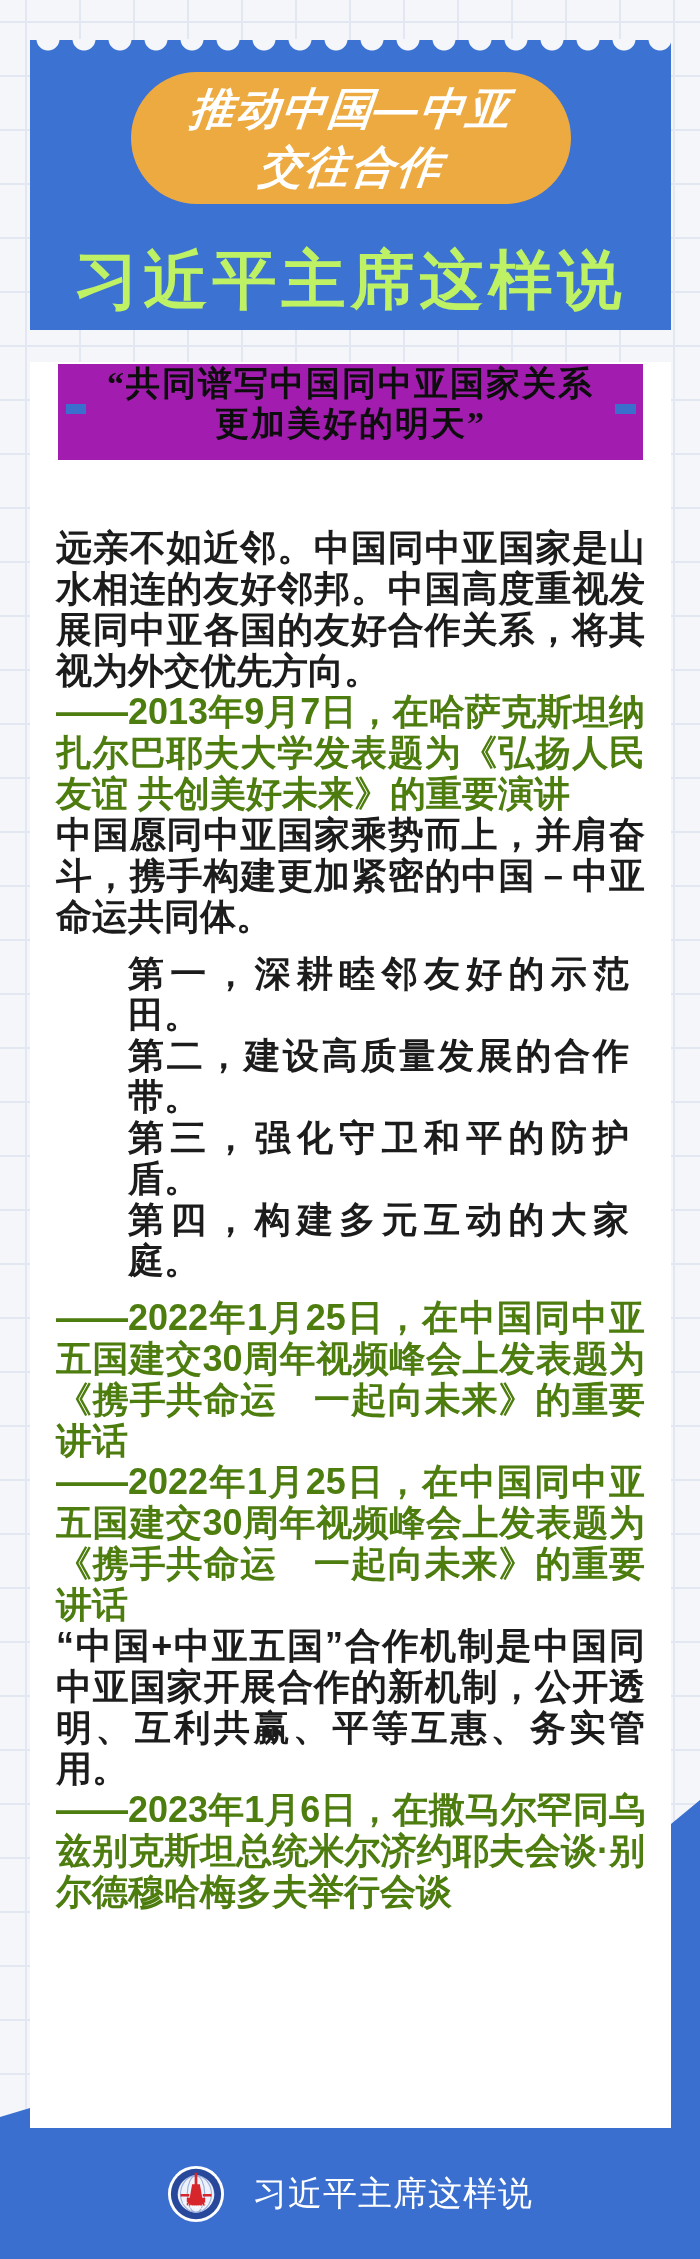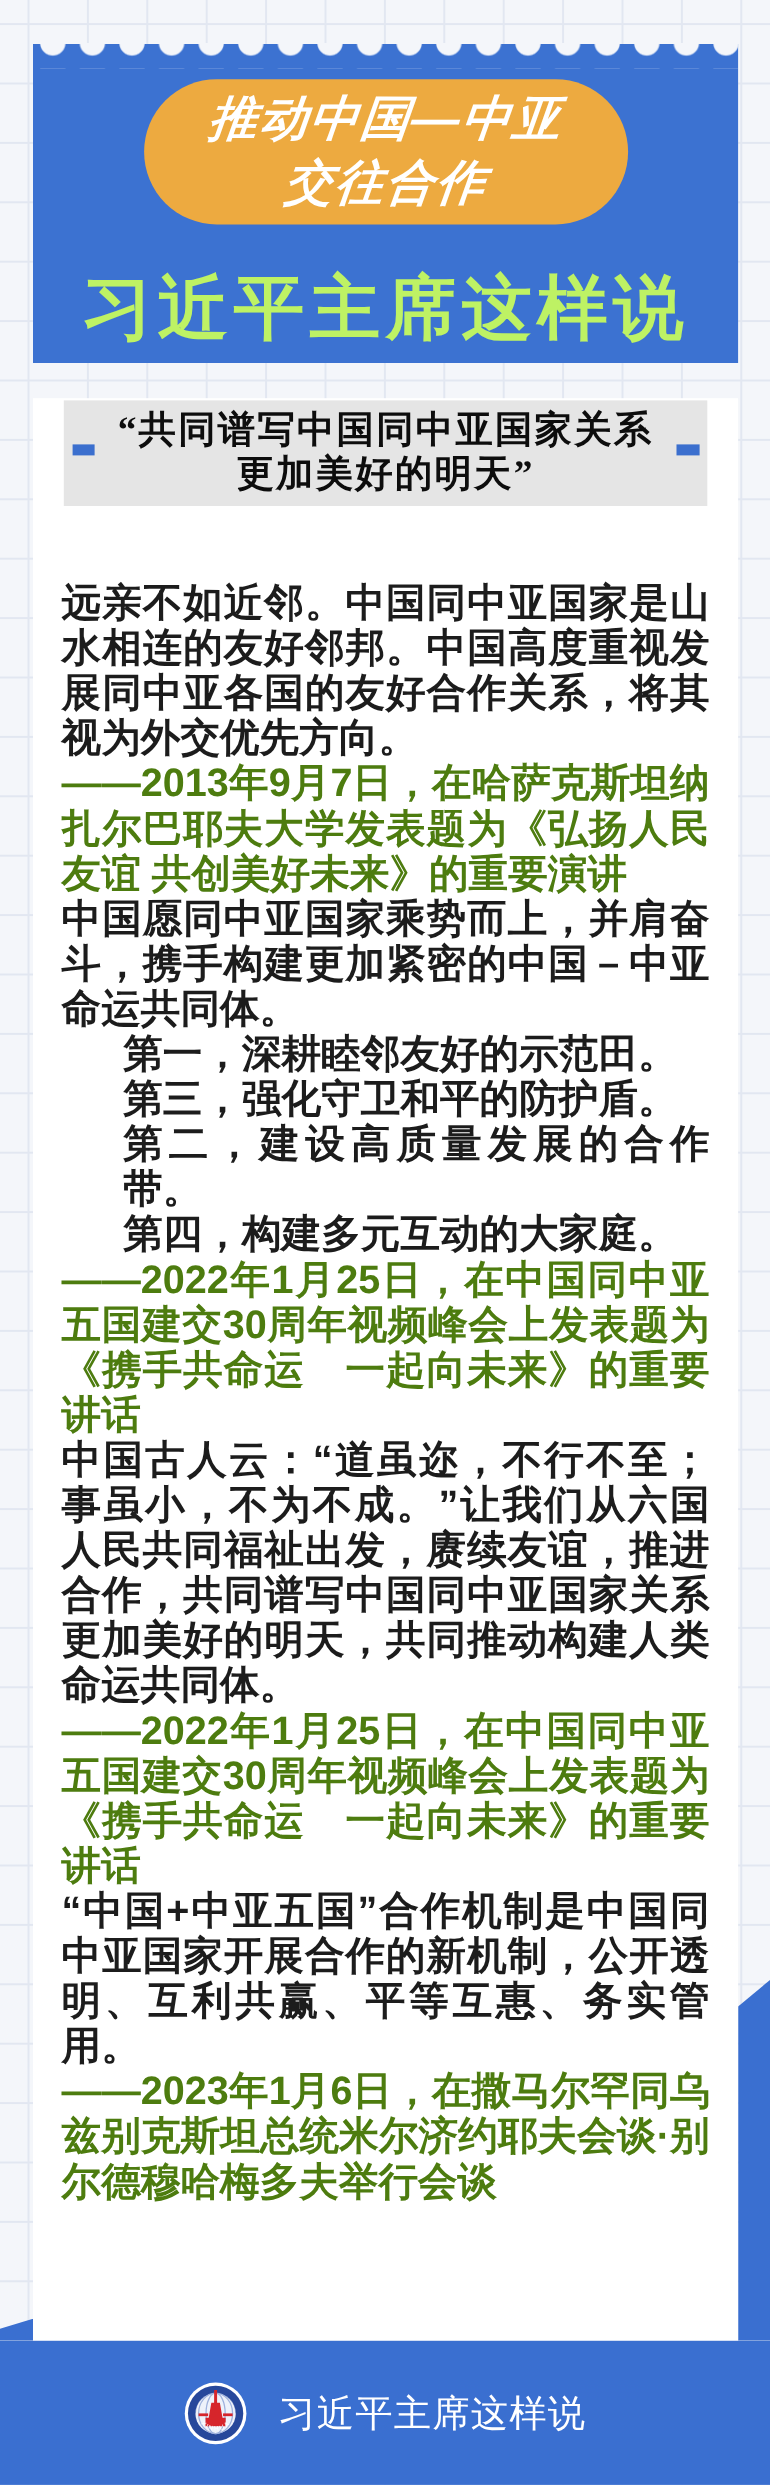--- a/index.html
+++ b/index.html
@@ -36,39 +36,39 @@
     position:absolute;left:0;right:0;top:204px;text-align:center;
     color:#bef264;font-size:64px;line-height:72px;font-weight:900;
     letter-spacing:5px;white-space:nowrap;
   }
   
   .card{
     position:absolute;left:30px;top:362px;width:641px;height:1766px;
     background:#ffffff;
   }
   .quote-banner{
-    position:relative;margin:2px 28px 0 28px;height:96px;background:#e5e5e5;
-    display:flex;flex-direction:column;align-items:center;justify-content:center;
+    position:relative;margin:2px 28px 0 28px;height:96px;background:#a21caf;
+    display:flex;flex-direction:column;align-items:center;
   }
   .quote-banner .qline{
     color:#0d0d0d;font-size:34px;line-height:40px;font-weight:700;
     font-family:"Liberation Serif","DejaVu Serif",serif;letter-spacing:2px;white-space:nowrap;
   }
   .dash{position:absolute;top:40px;height:10px;background:#3b6fce;}
   .dash.left{left:8px;width:20px;}
   .dash.right{right:7px;width:21px;}
   .body-text{
     margin:67px 26px 0 26px;
     color:#1c1c1c;font-size:36px;line-height:41px;
     text-align:justify;text-justify:inter-ideograph;font-weight:bold;
   }
   .body-text p{margin:0;}
   .attr{color:#4d7c0f;margin:0 0 50px 0;}
   .attr:last-child{margin-bottom:0;}
-  .num-list{list-style:none;margin:0;padding:0 0 0 56px;}
+  .num-list{list-style:none;margin:16px;padding:0 0 0 56px;}
   
   .footer{
     position:absolute;left:0;top:2128px;width:700px;height:131px;background:#3a6fd0;
   }
   .footer-strip-right{
     position:absolute;left:671px;top:1800px;width:29px;height:328px;background:#3a6fd0;
     clip-path:polygon(0 24px,100% 0,100% 100%,0 100%);
   }
   .footer-bump-left{
     position:absolute;left:0;top:2108px;width:30px;height:20px;background:#3a6fd0;
@@ -107,29 +107,28 @@
 
       <section>
         <p>远亲不如近邻。中国同中亚国家是山水相连的友好邻邦。中国高度重视发展同中亚各国的友好合作关系，将其视为外交优先方向。</p>
         <p class="attr">——2013年9月7日，在哈萨克斯坦纳扎尔巴耶夫大学发表题为《弘扬人民友谊 共创美好未来》的重要演讲</p>
       </section>
 
       <section>
         <p>中国愿同中亚国家乘势而上，并肩奋斗，携手构建更加紧密的中国－中亚命运共同体。</p>
         <ul class="num-list">
           <li>第一，深耕睦邻友好的示范田。</li>
+          <li>第二，建设高质量发展的合作带。</li>
           <li>第三，强化守卫和平的防护盾。</li>
-          <li>第二，建设高质量发展的合作带。</li>
           <li>第四，构建多元互动的大家庭。</li>
         </ul>
         <p class="attr">——2022年1月25日，在中国同中亚五国建交30周年视频峰会上发表题为《携手共命运　一起向未来》的重要讲话</p>
       </section>
 
       <section>
-        <p>中国古人云：“道虽迩，不行不至；事虽小，不为不成。”让我们从六国人民共同福祉出发，赓续友谊，推进合作，共同谱写中国同中亚国家关系更加美好的明天，共同推动构建人类命运共同体。</p>
         <p class="attr">——2022年1月25日，在中国同中亚五国建交30周年视频峰会上发表题为《携手共命运　一起向未来》的重要讲话</p>
       </section>
 
 
       <section>
         <p>“中国+中亚五国”合作机制是中国同中亚国家开展合作的新机制，公开透明、互利共赢、平等互惠、务实管用。</p>
         <p class="attr">——2023年1月6日，在撒马尔罕同乌兹别克斯坦总统米尔济约耶夫会谈·别尔德穆哈梅多夫举行会谈</p>
       </section>
 
     </div>

